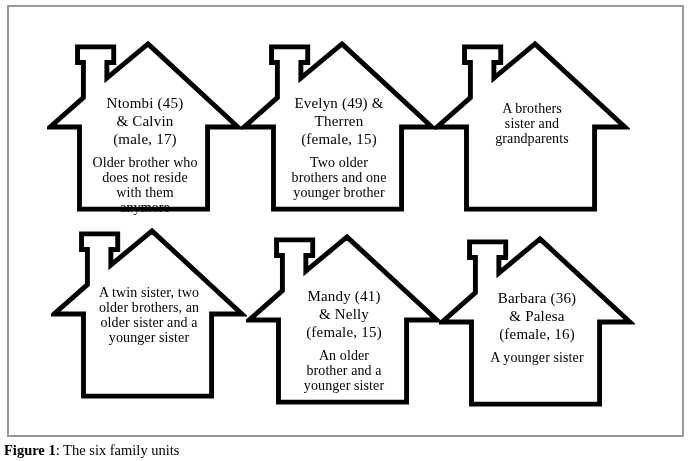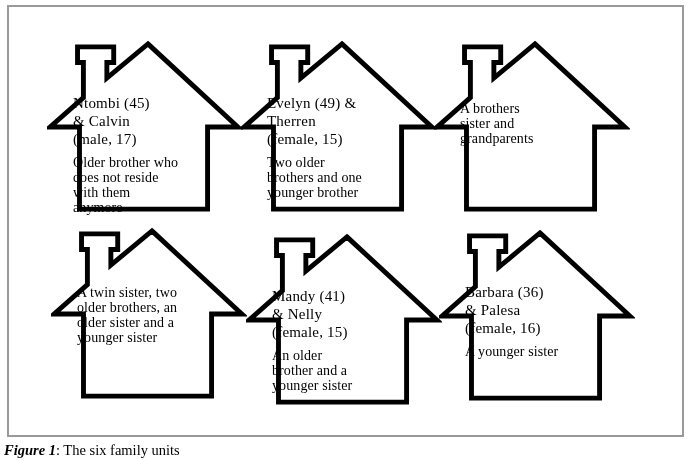--- a/index.html
+++ b/index.html
@@ -36,21 +36,21 @@
     left: 0; top: 0;
     width: 196px;
     height: 176px;
     display: block;
   }
   .house-text {
     position: absolute;
     left: 26px;
     top: 55px;
     width: 144px;
-    text-align: left;
+    text-align: center;
   }
   .family-title {
     font-size: 15px;
     line-height: 18px;
     letter-spacing: 0.2px;
     white-space: pre-line;
   }
   .family-note {
     margin-top: 7px;
     font-size: 14px;
@@ -65,21 +65,21 @@
     text-decoration-thickness: 1px;
     text-underline-offset: 2px;
   }
   .caption {
     position: absolute;
     left: 4px;
     top: 441px;
     font-size: 14.5px;
     line-height: 18px;
   }
-  .caption .bold { font-weight: bold; font-style: italic; }
+  .caption .bold { font-weight: bold; }
   .defs-holder { position: absolute; width: 0; height: 0; overflow: hidden; }
 </style>
 </head>
 <body>
 
 <svg class="defs-holder" aria-hidden="true">
   <defs>
     <symbol id="house-outline" viewBox="0 0 200 180">
       <path d="M 103 5
                L 195 90
@@ -162,21 +162,21 @@
   <div class="house-text">
     <div class="family-title">Mandy (41)
 &amp; Nelly
 (female, 15)</div>
     <div class="family-note">An older
 brother and a
 younger sister</div>
   </div>
 </div>
 
-<div class="house" style="left:439px; top:228px;">
+<div class="house" style="left:439px; top:234px;">
   <svg class="house-shape">
       <use href="#house-outline" width="196" height="176"></use>
     </svg>
   <div class="house-text">
     <div class="family-title">Barbara (36)
 &amp; Palesa
 (female, 16)</div>
     <div class="family-note">A younger sister</div>
   </div>
 </div>

